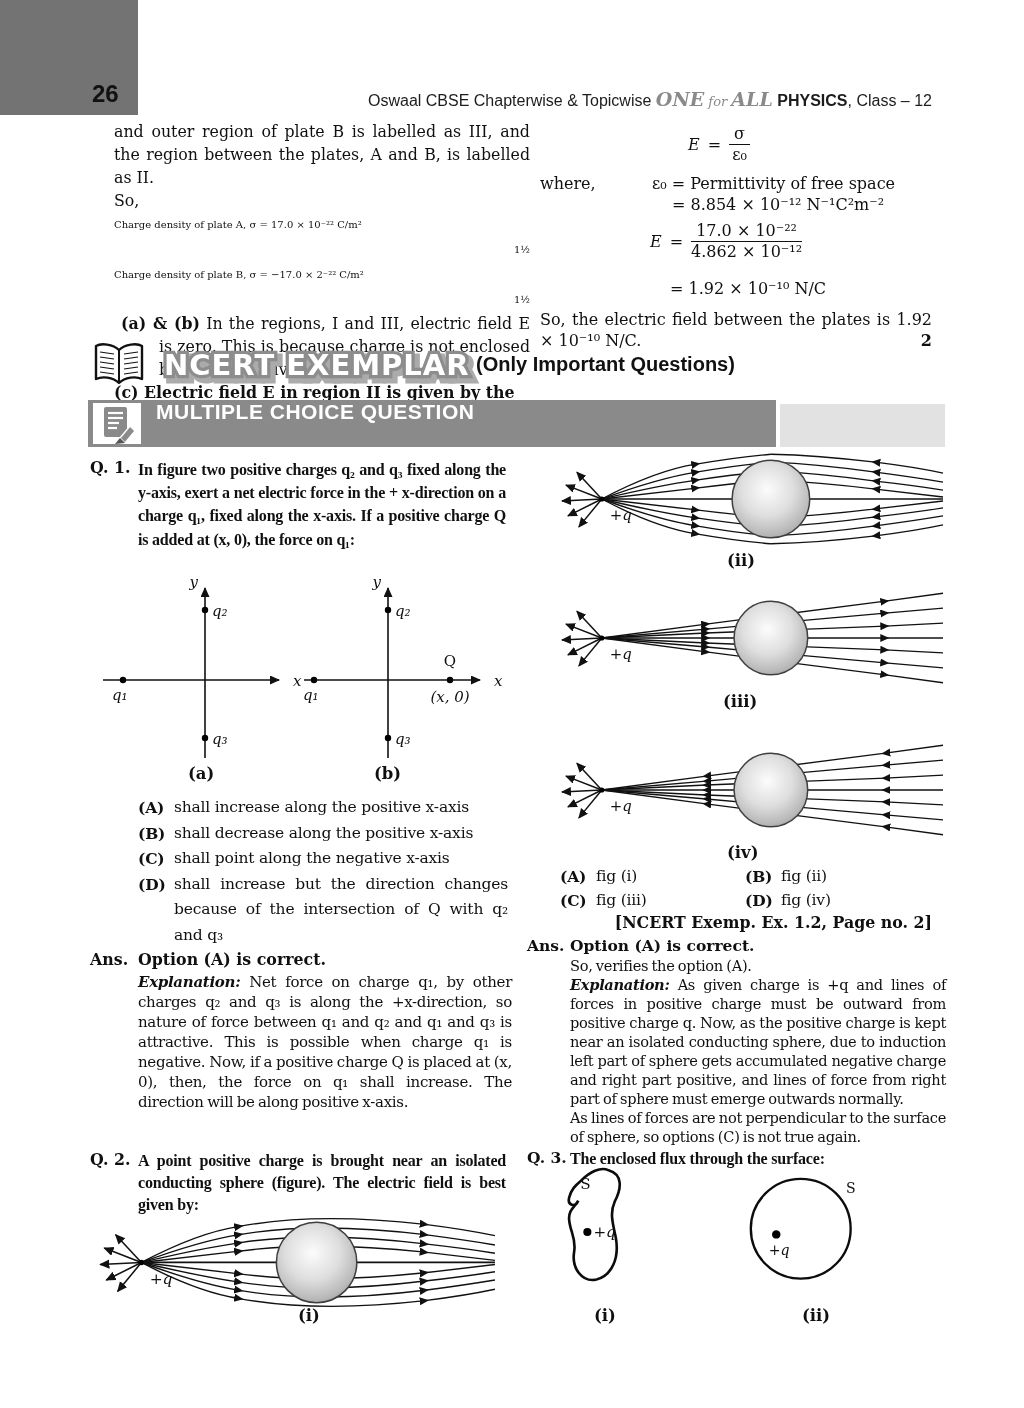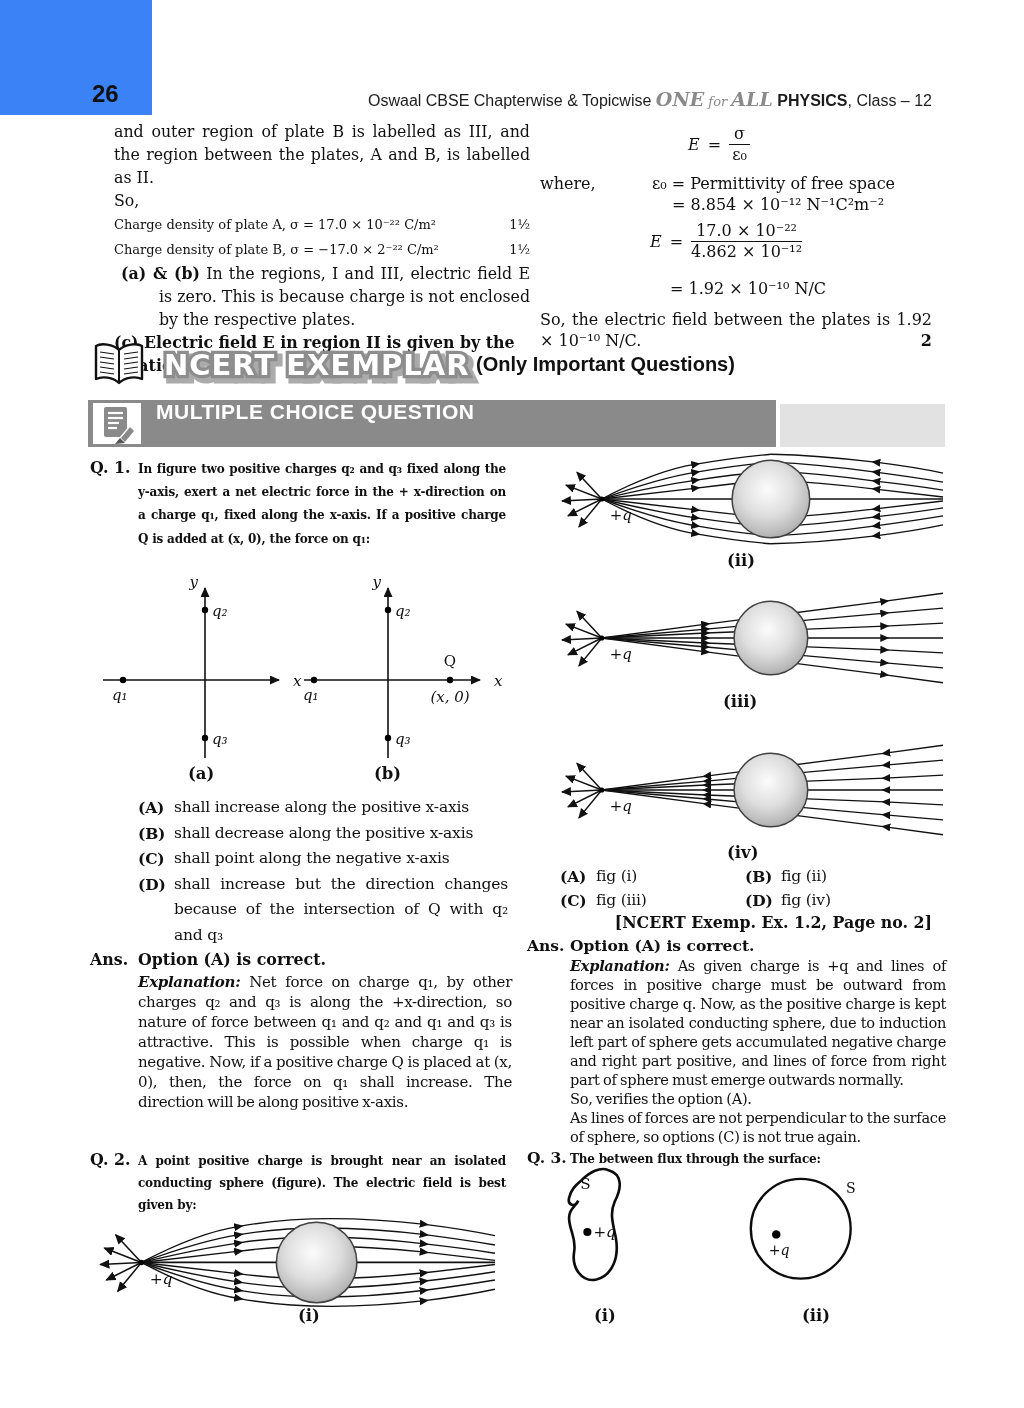--- a/index.html
+++ b/index.html
@@ -5,30 +5,30 @@
   html,body{margin:0;padding:0;background:#fff;}
   .page{position:relative;width:1024px;height:1408px;background:#fff;overflow:hidden;
         font-family:"DejaVu Serif",serif;color:#101010;}
   .abs{position:absolute;}
   svg{overflow:visible;display:block;}
   svg text{font-family:"DejaVu Serif",serif;fill:#101010;}
   .ft{font-size:15px;font-style:italic;}
   .fq{font-size:15px;font-style:italic;}
   .fr{font-size:15px;}
   
-  .pgbox{left:0;top:0;width:152px;height:115px;background:#3b82f6;}
+  .pgbox{left:0;top:0;width:138px;height:115px;background:#737373;}
   .pgnum{position:absolute;left:92px;top:80px;font:bold 24px "Liberation Sans",sans-serif;color:#111;}
   .hdr{left:300px;top:88px;width:632px;text-align:right;font:16px "Liberation Sans",sans-serif;color:#1c1c1c;white-space:nowrap;}
   .brand{font-family:"DejaVu Serif",serif;font-style:italic;font-weight:bold;color:#8a8a8a;font-size:19px;}
   .brandfor{font-family:"DejaVu Serif",serif;font-style:italic;color:#8a8a8a;font-size:13px;}
   .hsub{font-weight:bold;}
   
   .solL{left:90px;top:120px;width:416px;font-size:15.8px;line-height:23px;margin-left:24px;}
   .just{text-align:justify;}
-  .densrow{display:flex;justify-content:space-between;line-height:25px;font-size:13px;}
+  .densrow{display:flex;justify-content:space-between;line-height:25px;font-size:10px;flex-direction:column;}
   .mark{font-weight:normal;text-align:right;}
   .hang{padding-left:45px;text-indent:-38px;}
   .blbl{font-weight:bold;}
   .bold{font-weight:bold;}
   .bi{font-weight:bold;font-style:italic;}
   .solR{left:540px;top:124px;width:392px;font-size:16px;line-height:21px;}
   .eqline{display:flex;align-items:center;gap:8px;}
   .frac{display:inline-flex;flex-direction:column;align-items:center;vertical-align:middle;line-height:20px;}
   .fnum{border-bottom:1.4px solid #111;padding:0 5px;}
   .it{font-style:italic;}
@@ -41,21 +41,21 @@
   .bub-sh{font:900 29px "DejaVu Sans",sans-serif;letter-spacing:1px;fill:#ababab;stroke:#ababab;stroke-width:9;paint-order:stroke;}
   .bub{font:900 29px "DejaVu Sans",sans-serif;letter-spacing:1px;fill:#fff;stroke:#8d8d8d;stroke-width:6.5;paint-order:stroke;}
   .subtt{font:bold 20px "Liberation Sans",sans-serif;color:#111;}
   .mcq{left:88px;top:400px;width:857px;height:47px;}
   .mcqdark{position:absolute;left:0;top:0;width:688px;height:47px;background:#8a8a8a;}
   .mcqtile{position:absolute;left:5px;top:3px;width:48px;height:41px;background:#fff;}
   .mcqtitle{position:absolute;left:68px;top:0;height:47px;line-height:47px;color:#fff;font:bold 21px "Liberation Sans",sans-serif;letter-spacing:.5px;white-space:nowrap;}
   .mcqlight{position:absolute;left:692px;top:4px;width:165px;height:43px;background:#e2e2e2;}
   
   .qlab{font-weight:bold;font-size:15.8px;}
-  .qtext{font-weight:bold;font-size:12px;line-height:23.2px;text-align:justify;letter-spacing:-.2px;}
+  .qtext{font-weight:bold;font-size:16px;line-height:23.2px;text-align:justify;letter-spacing:-.2px;font-family:Liberation Serif, serif;}
   .opt{display:flex;gap:6px;font-size:15.5px;line-height:25.5px;letter-spacing:-.2px;}
   .olab{font-weight:bold;min-width:30px;}
   .otxt{text-align:justify;}
   .src{font-weight:bold;text-align:right;font-size:15.8px;}
   .expl{font-size:15px;line-height:20px;text-align:justify;letter-spacing:-.3px;word-spacing:-1px;}
   .explR{font-size:14.6px;line-height:19px;text-align:justify;letter-spacing:-.3px;word-spacing:-1px;}
   .figlab{font-weight:bold;font-size:16.5px;}
   
   .ax{stroke:#111;stroke-width:1.6;}
   .fl path{fill:none;stroke:#111;stroke-width:1.35;marker-mid:url(#mF);}
@@ -362,30 +362,30 @@
       <span>fig (iii)</span>
     </div>
   <div class="abs opt" style="left:745px;top:888px">
       <span class="olab">(D)</span>
       <span>fig (iv)</span>
     </div>
   <div class="abs src" style="left:560px;top:913px;width:372px">[NCERT Exemp. Ex. 1.2, Page no. 2]</div>
   <div class="abs bold" style="left:527px;top:936px;font-size:15.5px">Ans.</div>
   <div class="abs bold" style="left:570px;top:936px;font-size:15.5px">Option (A) is correct.</div>
   <div class="abs" style="left:570px;top:956px;width:376px">
+    <div class="explR">So, verifies the option (A).</div>
     <div class="explR">
       <span class="bi">Explanation:</span>
       <span>As given charge is +q and lines of forces in positive charge must be outward from positive charge q. Now, as the positive charge is kept near an isolated conducting sphere, due to induction left part of sphere gets accumulated negative charge and right part positive, and lines of force from right part of sphere must emerge outwards normally.</span>
     </div>
-    <div class="explR">So, verifies the option (A).</div>
     <div class="explR">As lines of forces are not perpendicular to the surface of sphere, so options (C) is not true again.</div>
   </div>
 
   <div class="abs qlab" style="left:527px;top:1148px;font-size:15.5px">Q. 3.</div>
-  <div class="abs qtext" style="left:570px;top:1148px;width:374px;line-height:22px">The between flux through the surface:</div>
+  <div class="abs qtext" style="left:570px;top:1148px;width:374px;line-height:22px">The enclosed flux through the surface:</div>
 
   <svg class="abs" style="left:556px;top:1164px" width="86" height="132" viewBox="0 0 85 130">
     <path class="blob" d="M52,6 C66,10 65,24 58,37 C53,48 56,58 59,72 C63,93 55,110 40,114 C26,117 15,103 18,86 C20,73 14,67 13,55 C12,45 19,42 22,36 C19,43 11,41 13,33 C15,25 19,21 25,16 C33,8 44,2 52,6 Z"></path>
     <text class="fr" x="24" y="24">S</text>
     <circle cx="31" cy="67" r="4"></circle>
     <text class="fq" x="37" y="72">+q</text>
   </svg>
 
   <svg class="abs" style="left:748px;top:1176px" width="113" height="113" viewBox="0 0 120 120">
     <circle cx="56" cy="56" r="53" fill="none" stroke="#0c0c0c" stroke-width="2.5"></circle>

